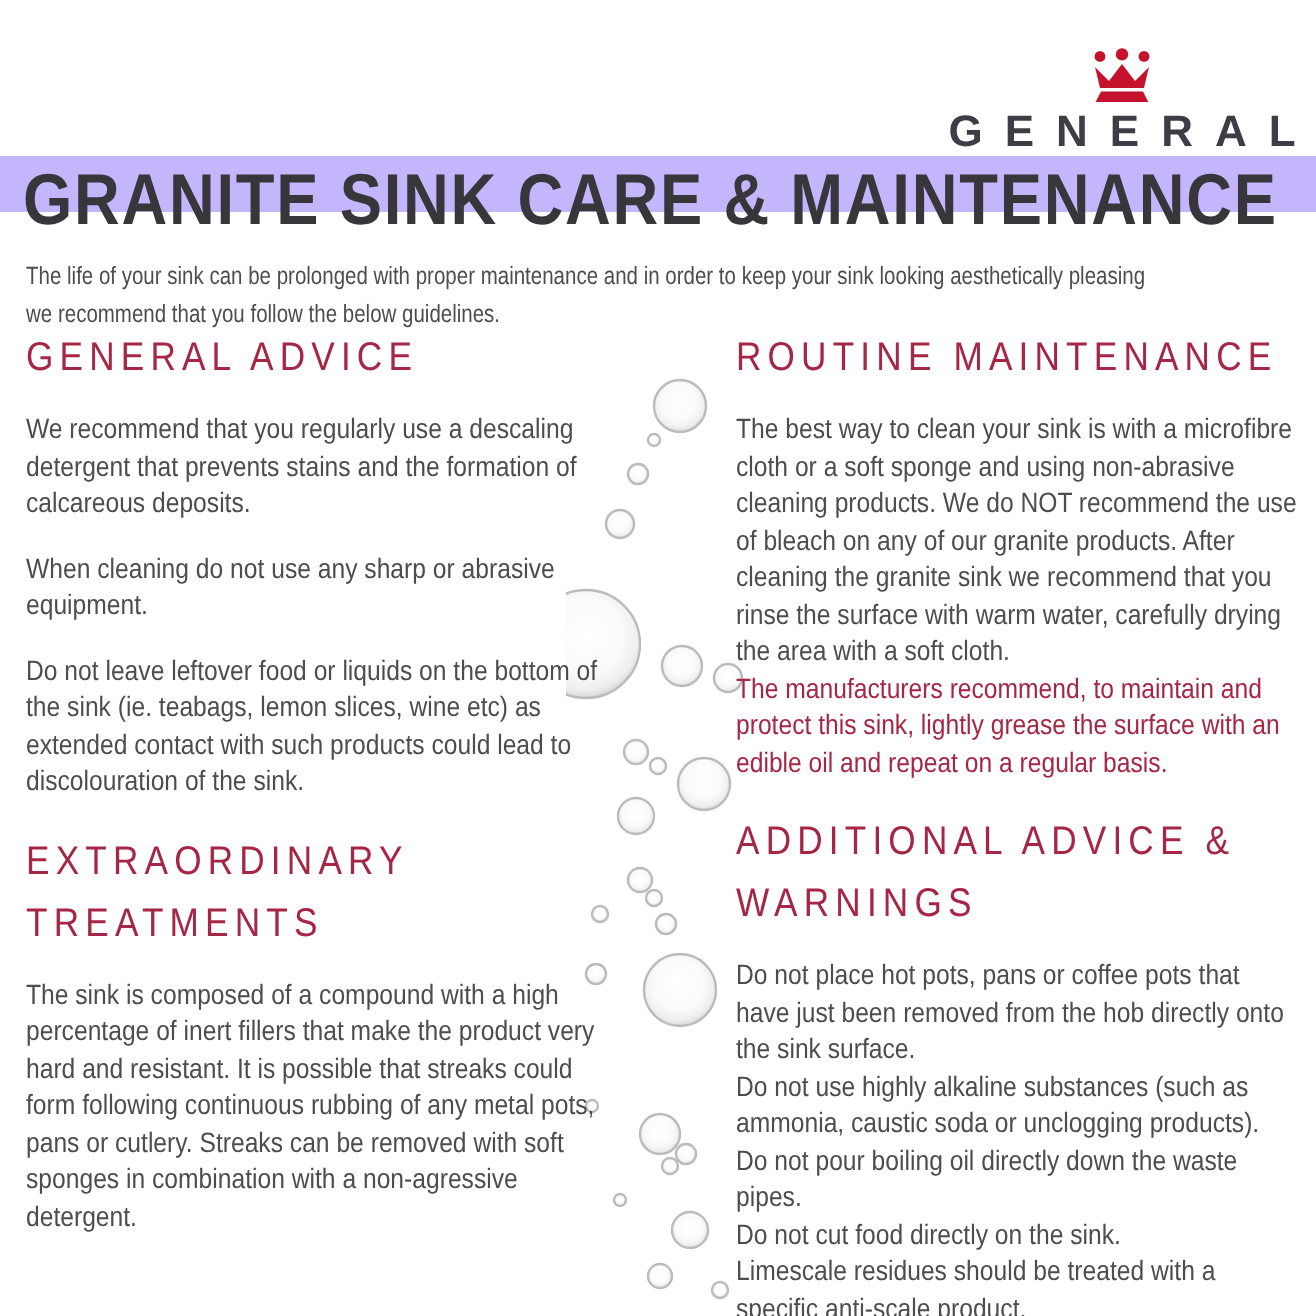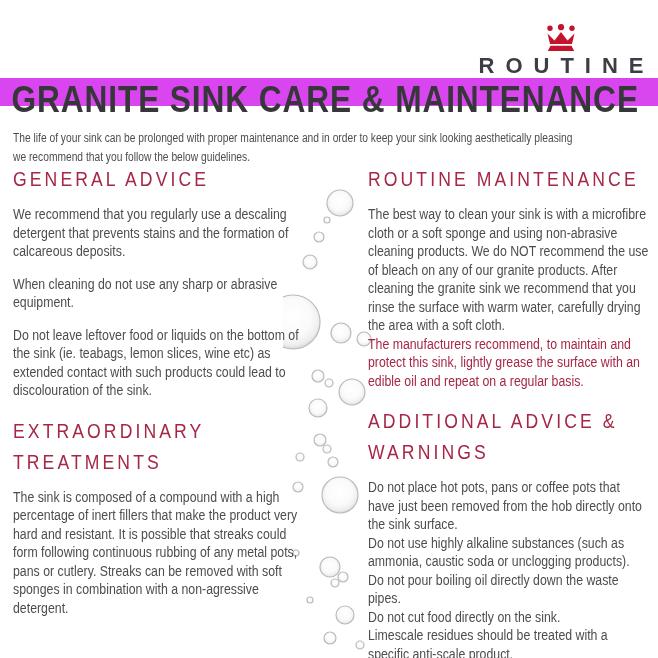--- a/index.html
+++ b/index.html
@@ -35,21 +35,21 @@
     margin-right: -11px;
     white-space: nowrap;
     line-height: 1;
   }
 
   
   .banner {
     position: absolute;
     top: 78px; left: 0;
     width: 658px; height: 28px;
-    background: #d946ef;
+    background: #c4b5fd;
   }
   .banner h1 {
     margin: 0;
     padding-left: 13px;
     width: 740px;
     font-size: 36px;
     font-weight: bold;
     color: #37373b;
     letter-spacing: 1px;
     line-height: 44px;
@@ -115,21 +115,21 @@
 <div class="page">
 
   <div class="logo">
     <svg class="crown" width="34" height="28" viewBox="0 0 34 28" xmlns="http://www.w3.org/2000/svg">
       <circle cx="6" cy="4.2" r="2.7" fill="#c5122d"></circle>
       <circle cx="17" cy="3.2" r="3.1" fill="#c5122d"></circle>
       <circle cx="28" cy="4.2" r="2.7" fill="#c5122d"></circle>
       <path d="M3.5 9.5 L10.5 16.5 L17 8 L23.5 16.5 L30.5 9.5 L28 20 L6 20 Z" fill="#c5122d"></path>
       <path d="M6.5 21.8 L27.5 21.8 L30.2 27 L3.8 27 Z" fill="#c5122d"></path>
     </svg>
-    <div class="brand">ROUTINE</div>
+    <div class="brand">GENERAL</div>
   </div>
 
   <div class="banner">
     <h1>GRANITE SINK CARE &amp; MAINTENANCE</h1>
   </div>
 
   <p class="intro">The life of your sink can be prolonged with proper maintenance and in order to keep your sink looking aesthetically pleasing
 we recommend that you follow the below guidelines.</p>
 
   <svg class="bubbles" viewBox="0 0 100 493" xmlns="http://www.w3.org/2000/svg">

